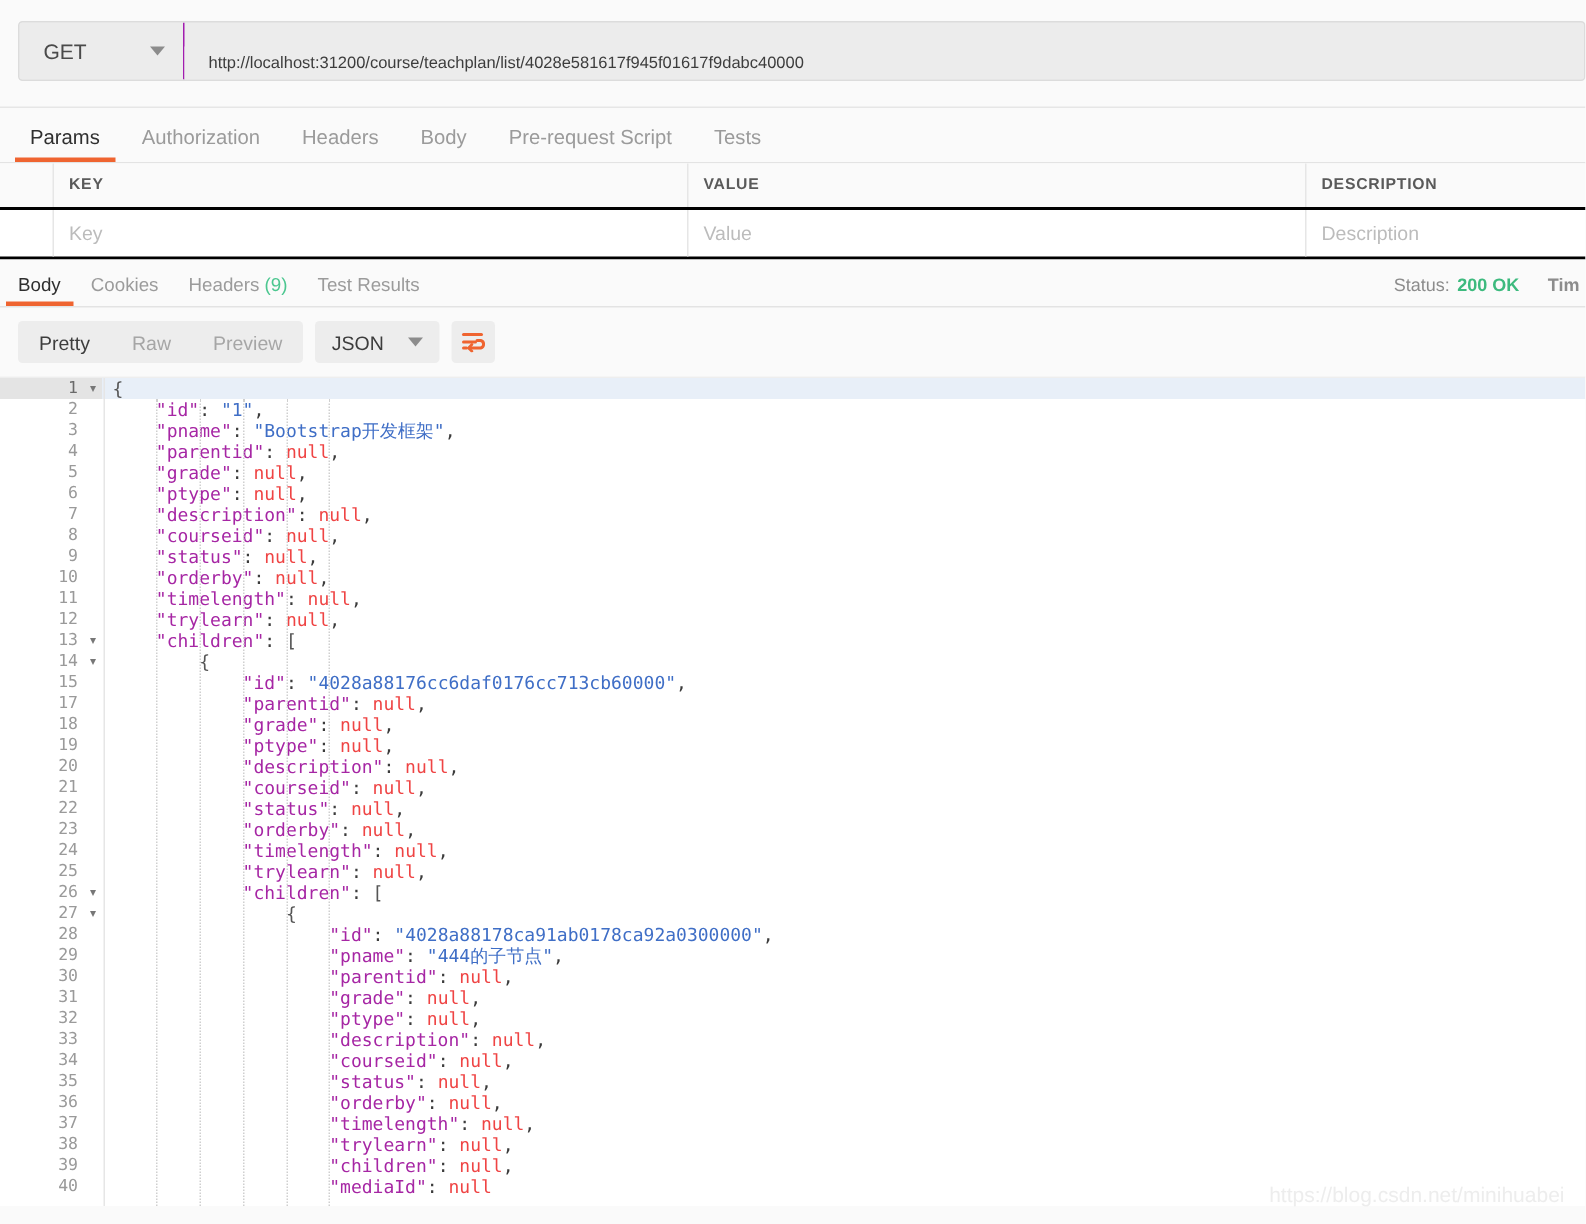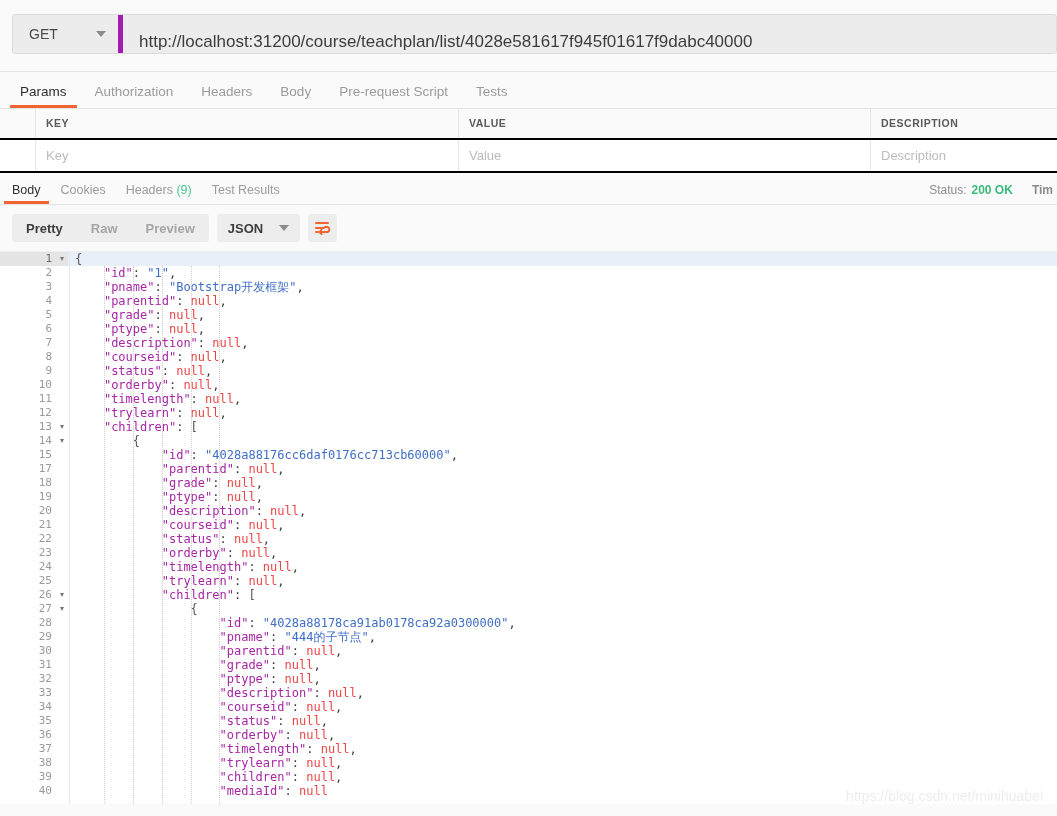--- a/index.html
+++ b/index.html
@@ -28,38 +28,38 @@
     overflow: hidden;
   }
   .method-select {
     width: 110px;
     flex: 0 0 110px;
     display: flex;
     align-items: center;
     justify-content: space-between;
     padding: 0 12px 0 16px;
     background: #ececec;
-    border-right: 5px solid #a21caf;
+    border-right: 1px solid #a21caf;
     font-size: 14px;
     color: #4a4a4a;
     cursor: pointer;
   }
   .caret-down {
     width: 0; height: 0;
     border-left: 5px solid transparent;
     border-right: 5px solid transparent;
     border-top: 6px solid #8c8c8c;
   }
   .url-input {
     flex: 1 1 auto;
     background: #ececec;
     border: none;
     outline: none;
     padding: 0 16px;
-    font-size: 17px;
+    font-size: 11px;
     color: #3d3d3d;
     font-family: "Liberation Sans", sans-serif;
     margin-top: 16px;
   }
 
   
   .req-tabs {
     display: flex;
     align-items: flex-end;
     height: 37px;
@@ -155,21 +155,20 @@
   .status-time { color: #8c8c8c; padding-left: 14px; font-weight: bold; }
 
   
   .view-toolbar {
     display: flex;
     align-items: center;
     gap: 8px;
     padding: 9px 0 9px 12px;
     height: 46px;
     background: #fafafa;
-    font-weight: bold;
   }
   .seg-group {
     display: flex;
     background: #ededed;
     border-radius: 3px;
     height: 28px;
     align-items: stretch;
   }
   .seg {
     display: flex; align-items: center;

